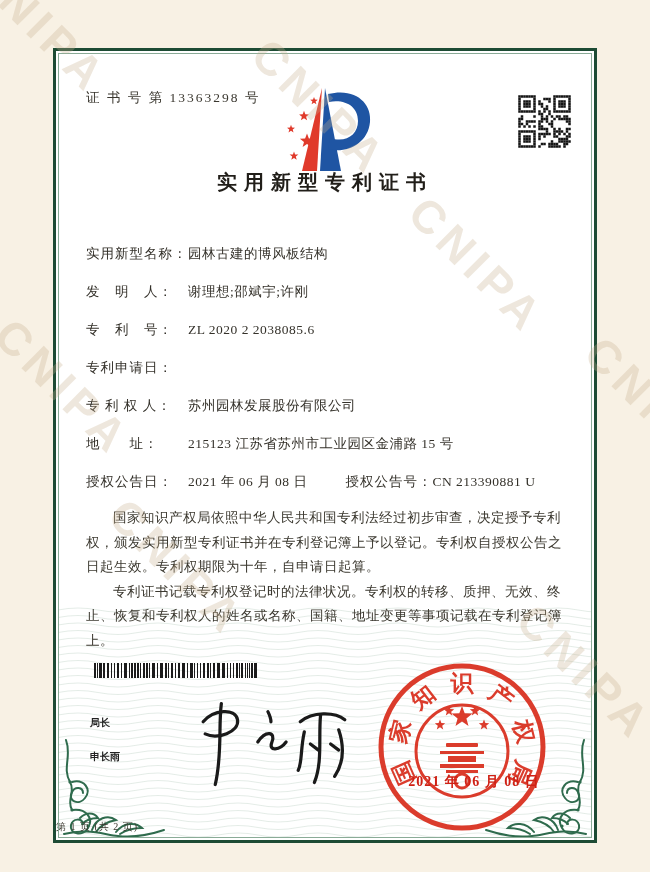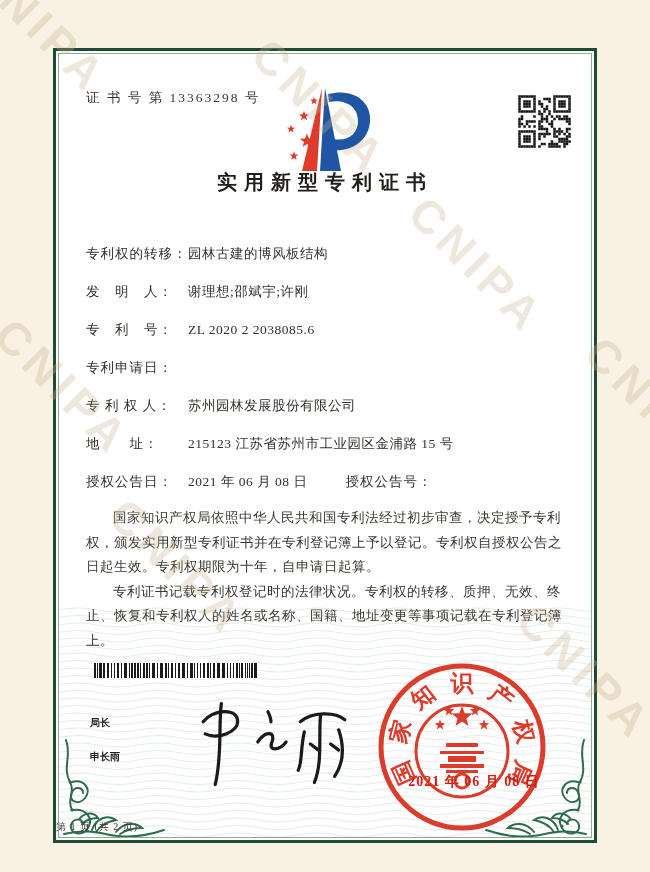--- a/index.html
+++ b/index.html
@@ -362,21 +362,21 @@
         <rect x="39.25" y="54.25" width="2.5" height="2.5" fill="#151515"></rect>
         <rect x="41.75" y="54.25" width="2.5" height="2.5" fill="#151515"></rect>
         <rect x="44.25" y="54.25" width="2.5" height="2.5" fill="#151515"></rect>
         <rect x="49.25" y="54.25" width="2.5" height="2.5" fill="#151515"></rect>
       </svg>
 
     <div class="title">实用新型专利证书</div>
 
     <div class="fields">
       <div class="row">
-        <span class="lab">专利权的转移：</span>
+        <span class="lab">实用新型名称：</span>
         <span class="val">园林古建的博风板结构</span>
       </div>
       <div class="row">
         <span class="lab">发　明　人：</span>
         <span class="val">谢理想;邵斌宇;许刚</span>
       </div>
       <div class="row">
         <span class="lab">专　利　号：</span>
         <span class="val">ZL 2020 2 2038085.6</span>
       </div>
@@ -388,20 +388,21 @@
         <span class="val">苏州园林发展股份有限公司</span>
       </div>
       <div class="row">
         <span class="lab">地　　址：</span>
         <span class="val">215123 江苏省苏州市工业园区金浦路 15 号</span>
       </div>
       <div class="row grant">
         <span class="lab">授权公告日：</span>
         <span class="val">2021 年 06 月 08 日</span>
         <span class="lab lab2">授权公告号：</span>
+        <span class="val">CN 213390881 U</span>
       </div>
     </div>
 
     <div class="paras">
       <p>国家知识产权局依照中华人民共和国专利法经过初步审查，决定授予专利权，颁发实用新型专利证书并在专利登记簿上予以登记。专利权自授权公告之日起生效。专利权期限为十年，自申请日起算。</p>
       <p>专利证书记载专利权登记时的法律状况。专利权的转移、质押、无效、终止、恢复和专利权人的姓名或名称、国籍、地址变更等事项记载在专利登记簿上。</p>
     </div>
 
     <svg class="barcode" id="barcode-svg" viewBox="0 0 168 15" preserveAspectRatio="none">
         <rect x="0" y="0" width="2" height="15" fill="#1b1b1b"></rect>

